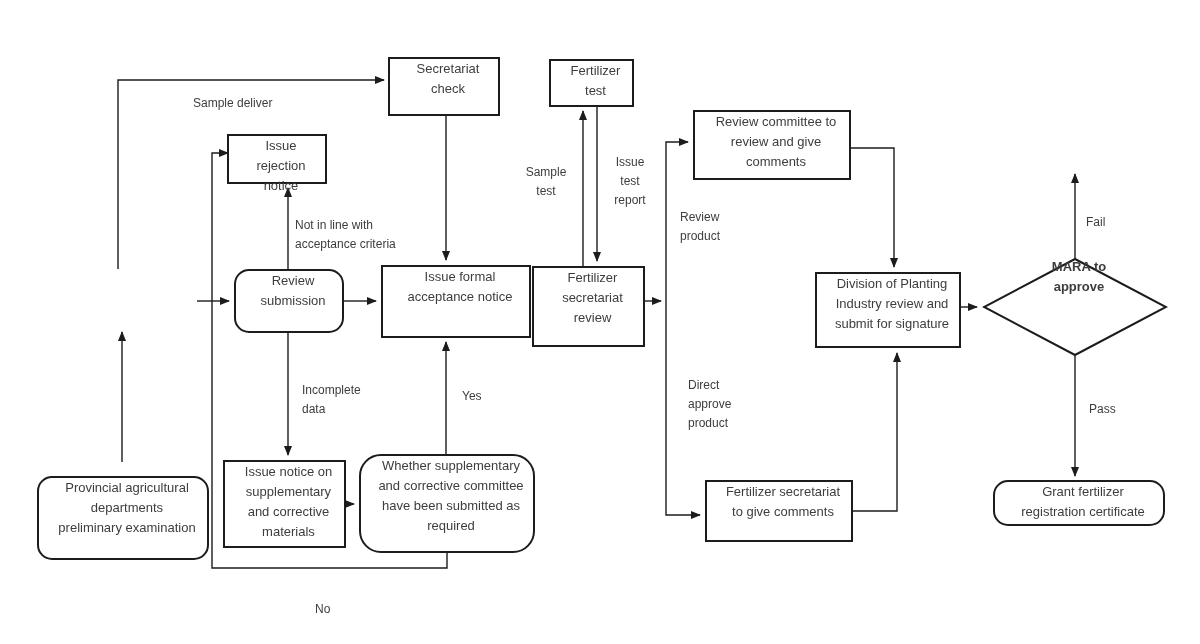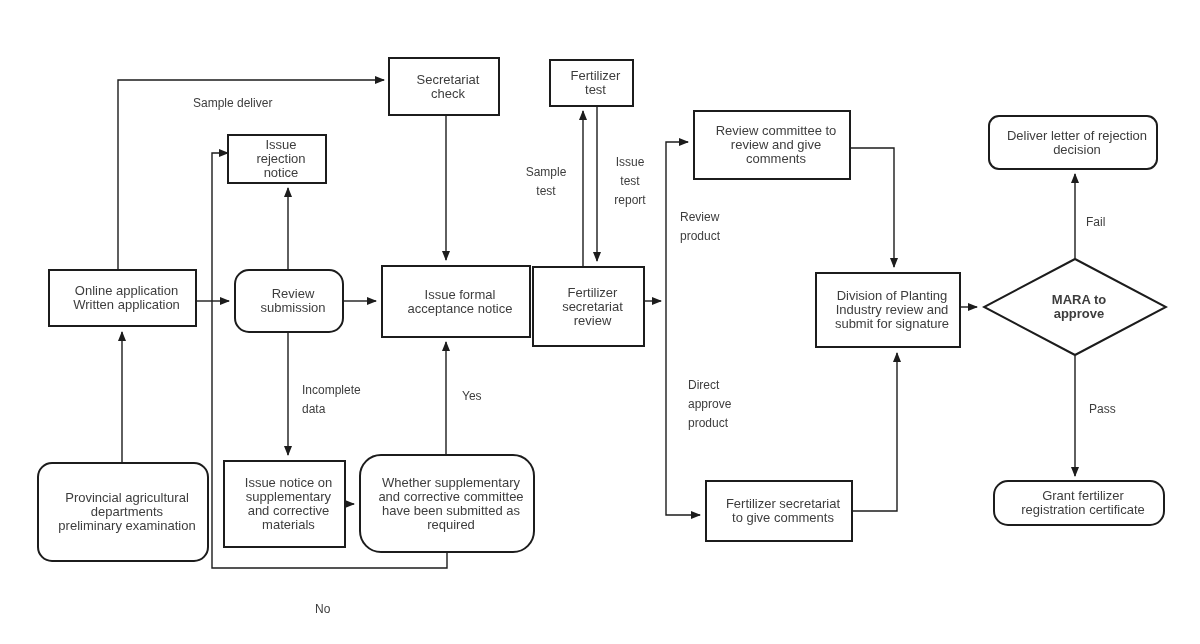--- a/index.html
+++ b/index.html
@@ -26,27 +26,27 @@
   }
   svg.edges polyline {
     fill: none;
     stroke: currentColor;
     stroke-width: 1.4;
   }
   #arrowhead path { fill: var(--line-color); }
   .node {
     position: absolute;
     display: flex;
-    align-items: center;
+    align-items: flex-start;
     justify-content: center;
     text-align: center;
     background: var(--bg-color);
     color: var(--text-color);
     font-size: 13px;
-    line-height: 14px;
+    line-height: 20px;
     padding-left: 8px;
   }
   .node.rect {
     border: 2px solid var(--line-color);
   }
   .node.rounded {
     border: 2px solid var(--line-color);
     border-radius: 15px;
   }
   .node.rounded-lg { border-radius: 22px; }
@@ -101,26 +101,22 @@
     <polyline points="645,301 661,301" marker-end="url(#arrowhead)"></polyline>
     <polyline points="666,301 666,142 688,142" marker-end="url(#arrowhead)"></polyline>
     <polyline points="666,301 666,515 700,515" marker-end="url(#arrowhead)"></polyline>
     <polyline points="851,148 894,148 894,267" marker-end="url(#arrowhead)"></polyline>
     <polyline points="853,511 897,511 897,353" marker-end="url(#arrowhead)"></polyline>
     <polyline points="961,307 977,307" marker-end="url(#arrowhead)"></polyline>
     <polyline points="1075,258 1075,174" marker-end="url(#arrowhead)"></polyline>
     <polyline points="1075,356 1075,476" marker-end="url(#arrowhead)"></polyline>
   </svg>
 
-  <div class="node rect" style="left:48px;top:269px;width:149px;height:58px">
-    <span class="node-label">Online application
-Written application</span>
-  </div>
-
-  <div class="node rounded" style="left:37px;top:462px;width:172px;height:100px">
+
+  <div class="node rounded" style="left:37px;top:476px;width:172px;height:84px">
     <span class="node-label">Provincial agricultural
 departments
 preliminary examination</span>
   </div>
 
   <div class="node rounded" style="left:234px;top:269px;width:110px;height:64px">
     <span class="node-label">Review
 submission</span>
   </div>
 
@@ -168,24 +164,20 @@
   </div>
 
   <div class="node diamond" style="left:982px;top:257px;width:186px;height:100px">
     <svg width="186" height="100" viewBox="0 0 186 100">
       <polygon class="diamond-shape" points="93,2 184,50 93,98 2,50"></polygon>
     </svg>
     <span class="node-label">MARA to
 approve</span>
   </div>
 
-  <div class="node rounded rounded-sm" style="left:988px;top:115px;width:170px;height:55px">
-    <span class="node-label">Deliver letter of rejection
-decision</span>
-  </div>
 
   <div class="node rounded" style="left:993px;top:480px;width:172px;height:46px">
     <span class="node-label">Grant fertilizer
 registration certificate</span>
   </div>
 
   <div class="node rect" style="left:223px;top:460px;width:123px;height:88px">
     <span class="node-label">Issue notice on
 supplementary
 and corrective
@@ -193,20 +185,22 @@
   </div>
 
   <div class="node rounded rounded-lg" style="left:359px;top:454px;width:176px;height:99px">
     <span class="node-label">Whether supplementary
 and corrective committee
 have been submitted as
 required</span>
   </div>
 
   <div class="edge-label" style="left:193px;top:94px">Sample deliver</div>
+  <div class="edge-label" style="left:295px;top:216px">Not in line with
+acceptance criteria</div>
   <div class="edge-label" style="left:302px;top:381px">Incomplete
 data</div>
   <div class="edge-label" style="left:462px;top:387px">Yes</div>
   <div class="edge-label" style="left:315px;top:600px">No</div>
   <div class="edge-label center" style="left:523px;top:163px;width:46px">Sample
 test</div>
   <div class="edge-label center" style="left:610px;top:153px;width:40px">Issue
 test
 report</div>
   <div class="edge-label" style="left:680px;top:208px">Review

